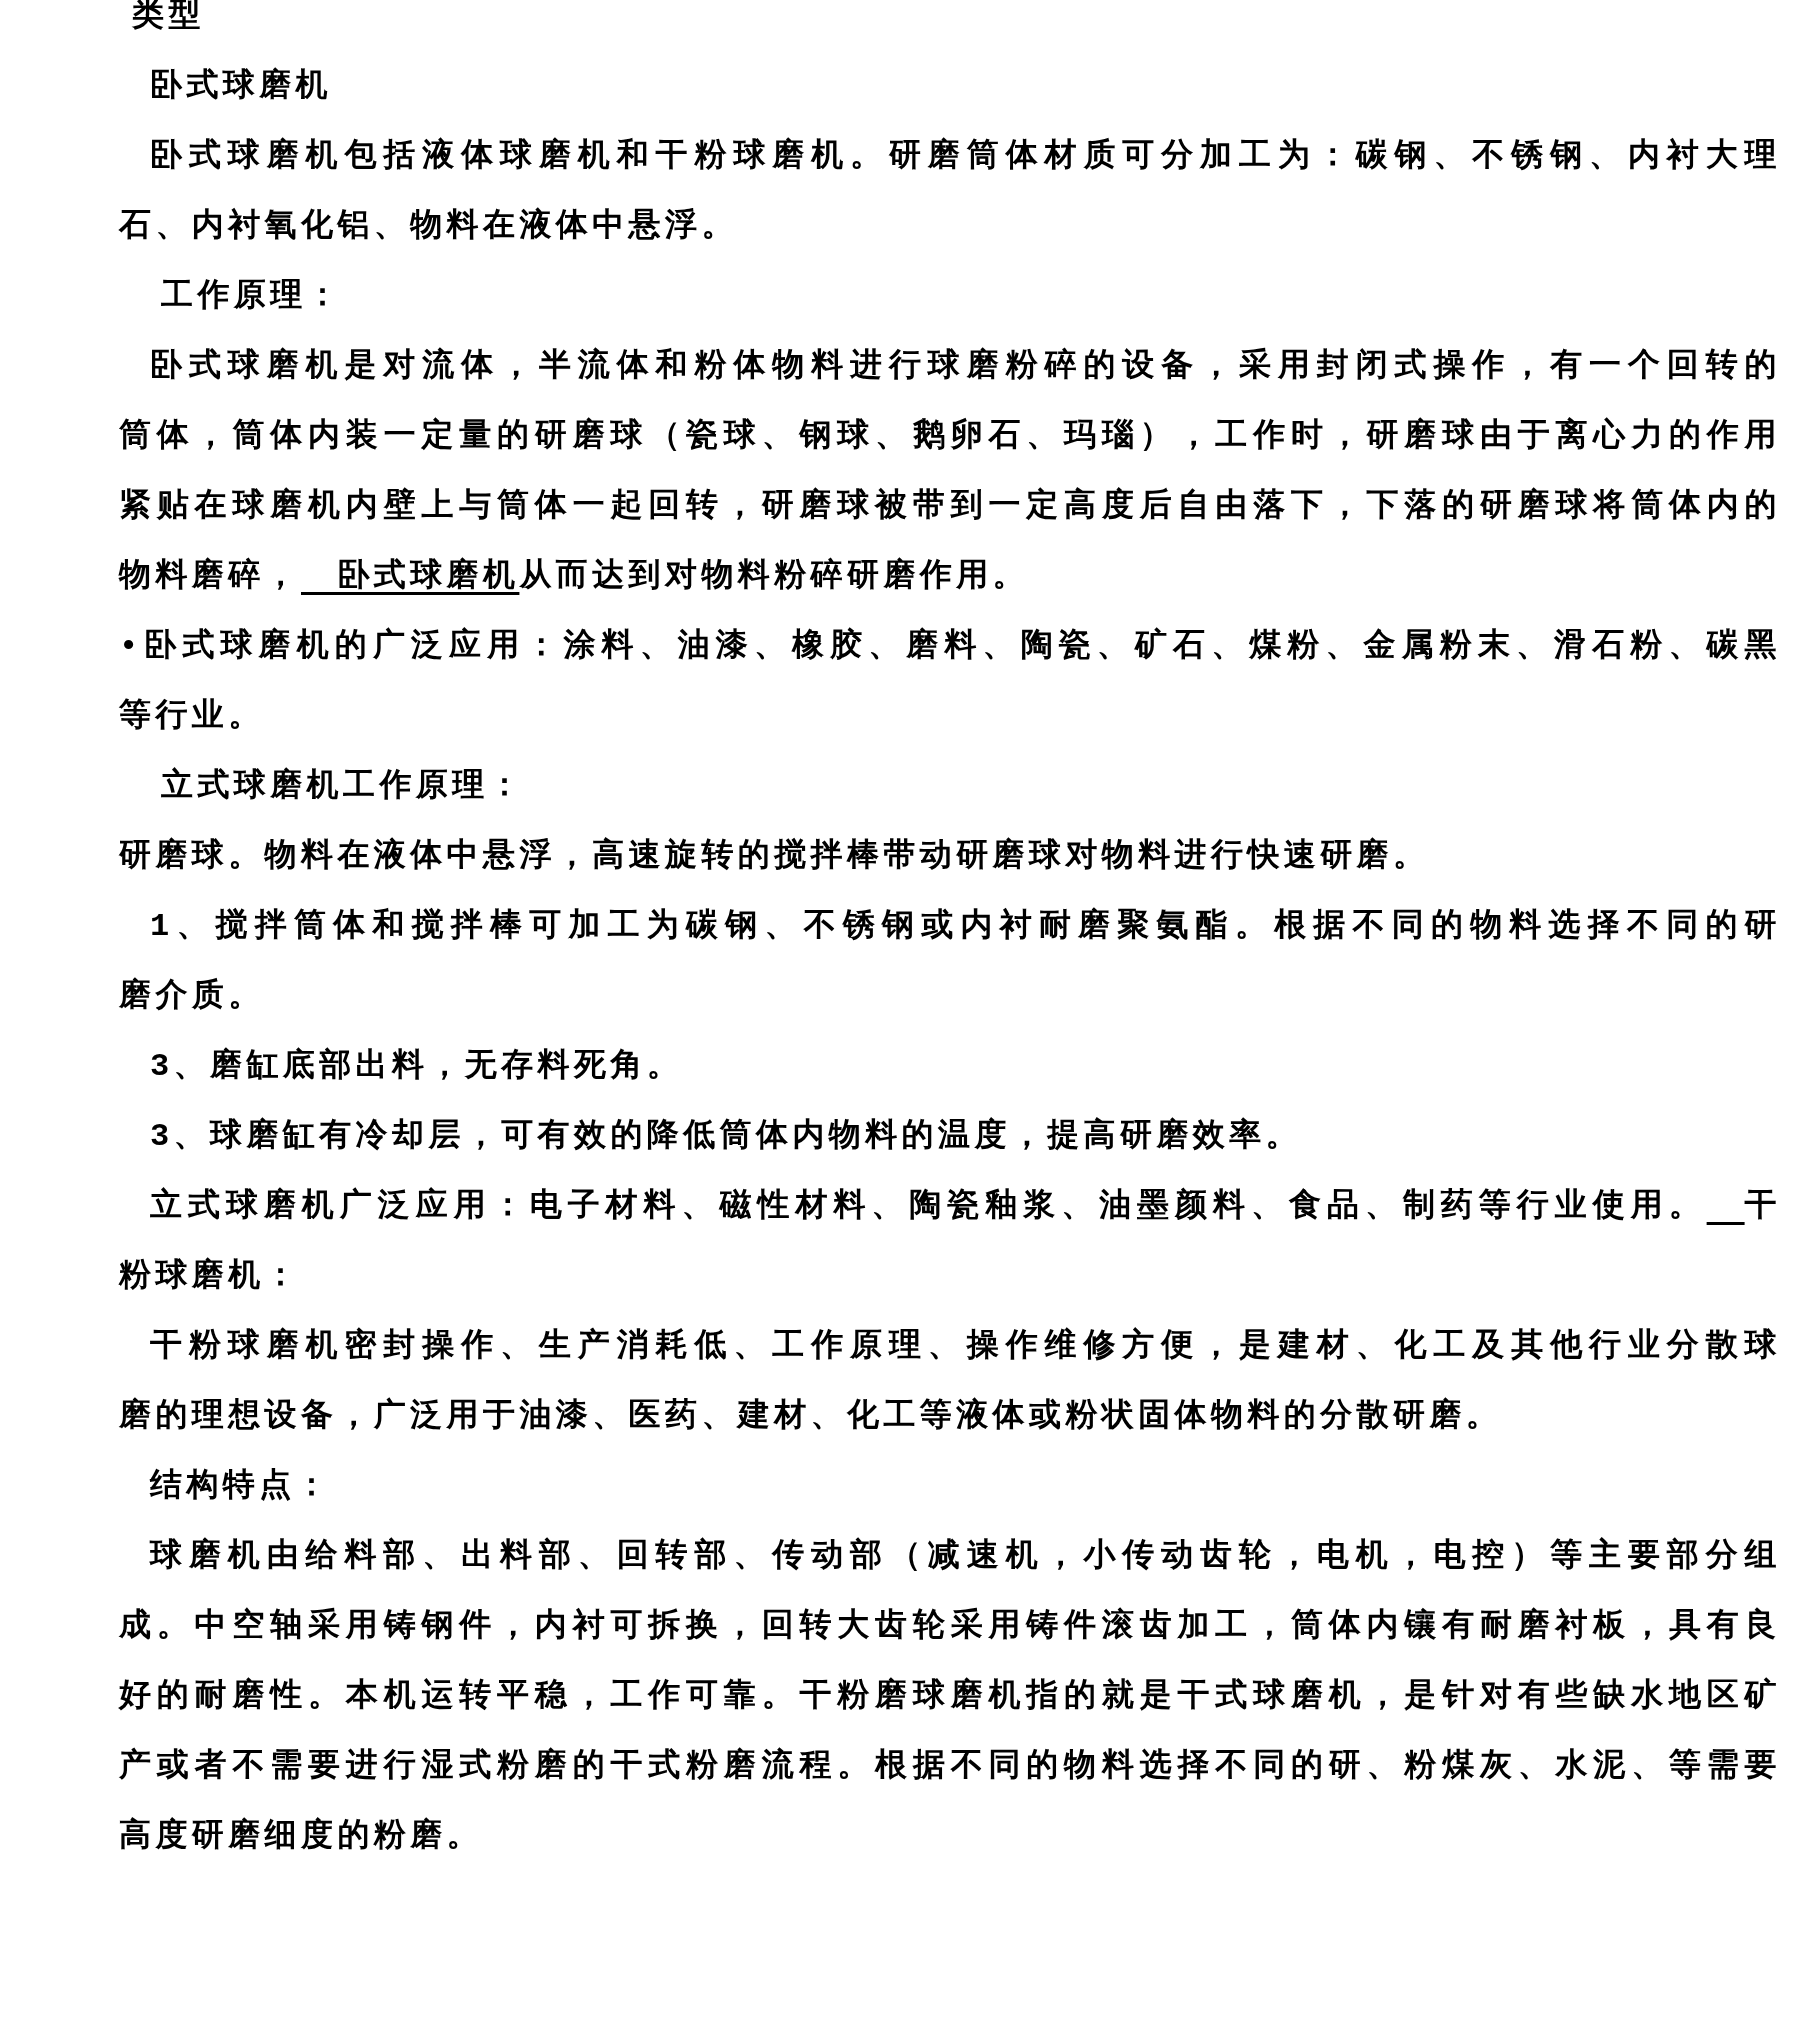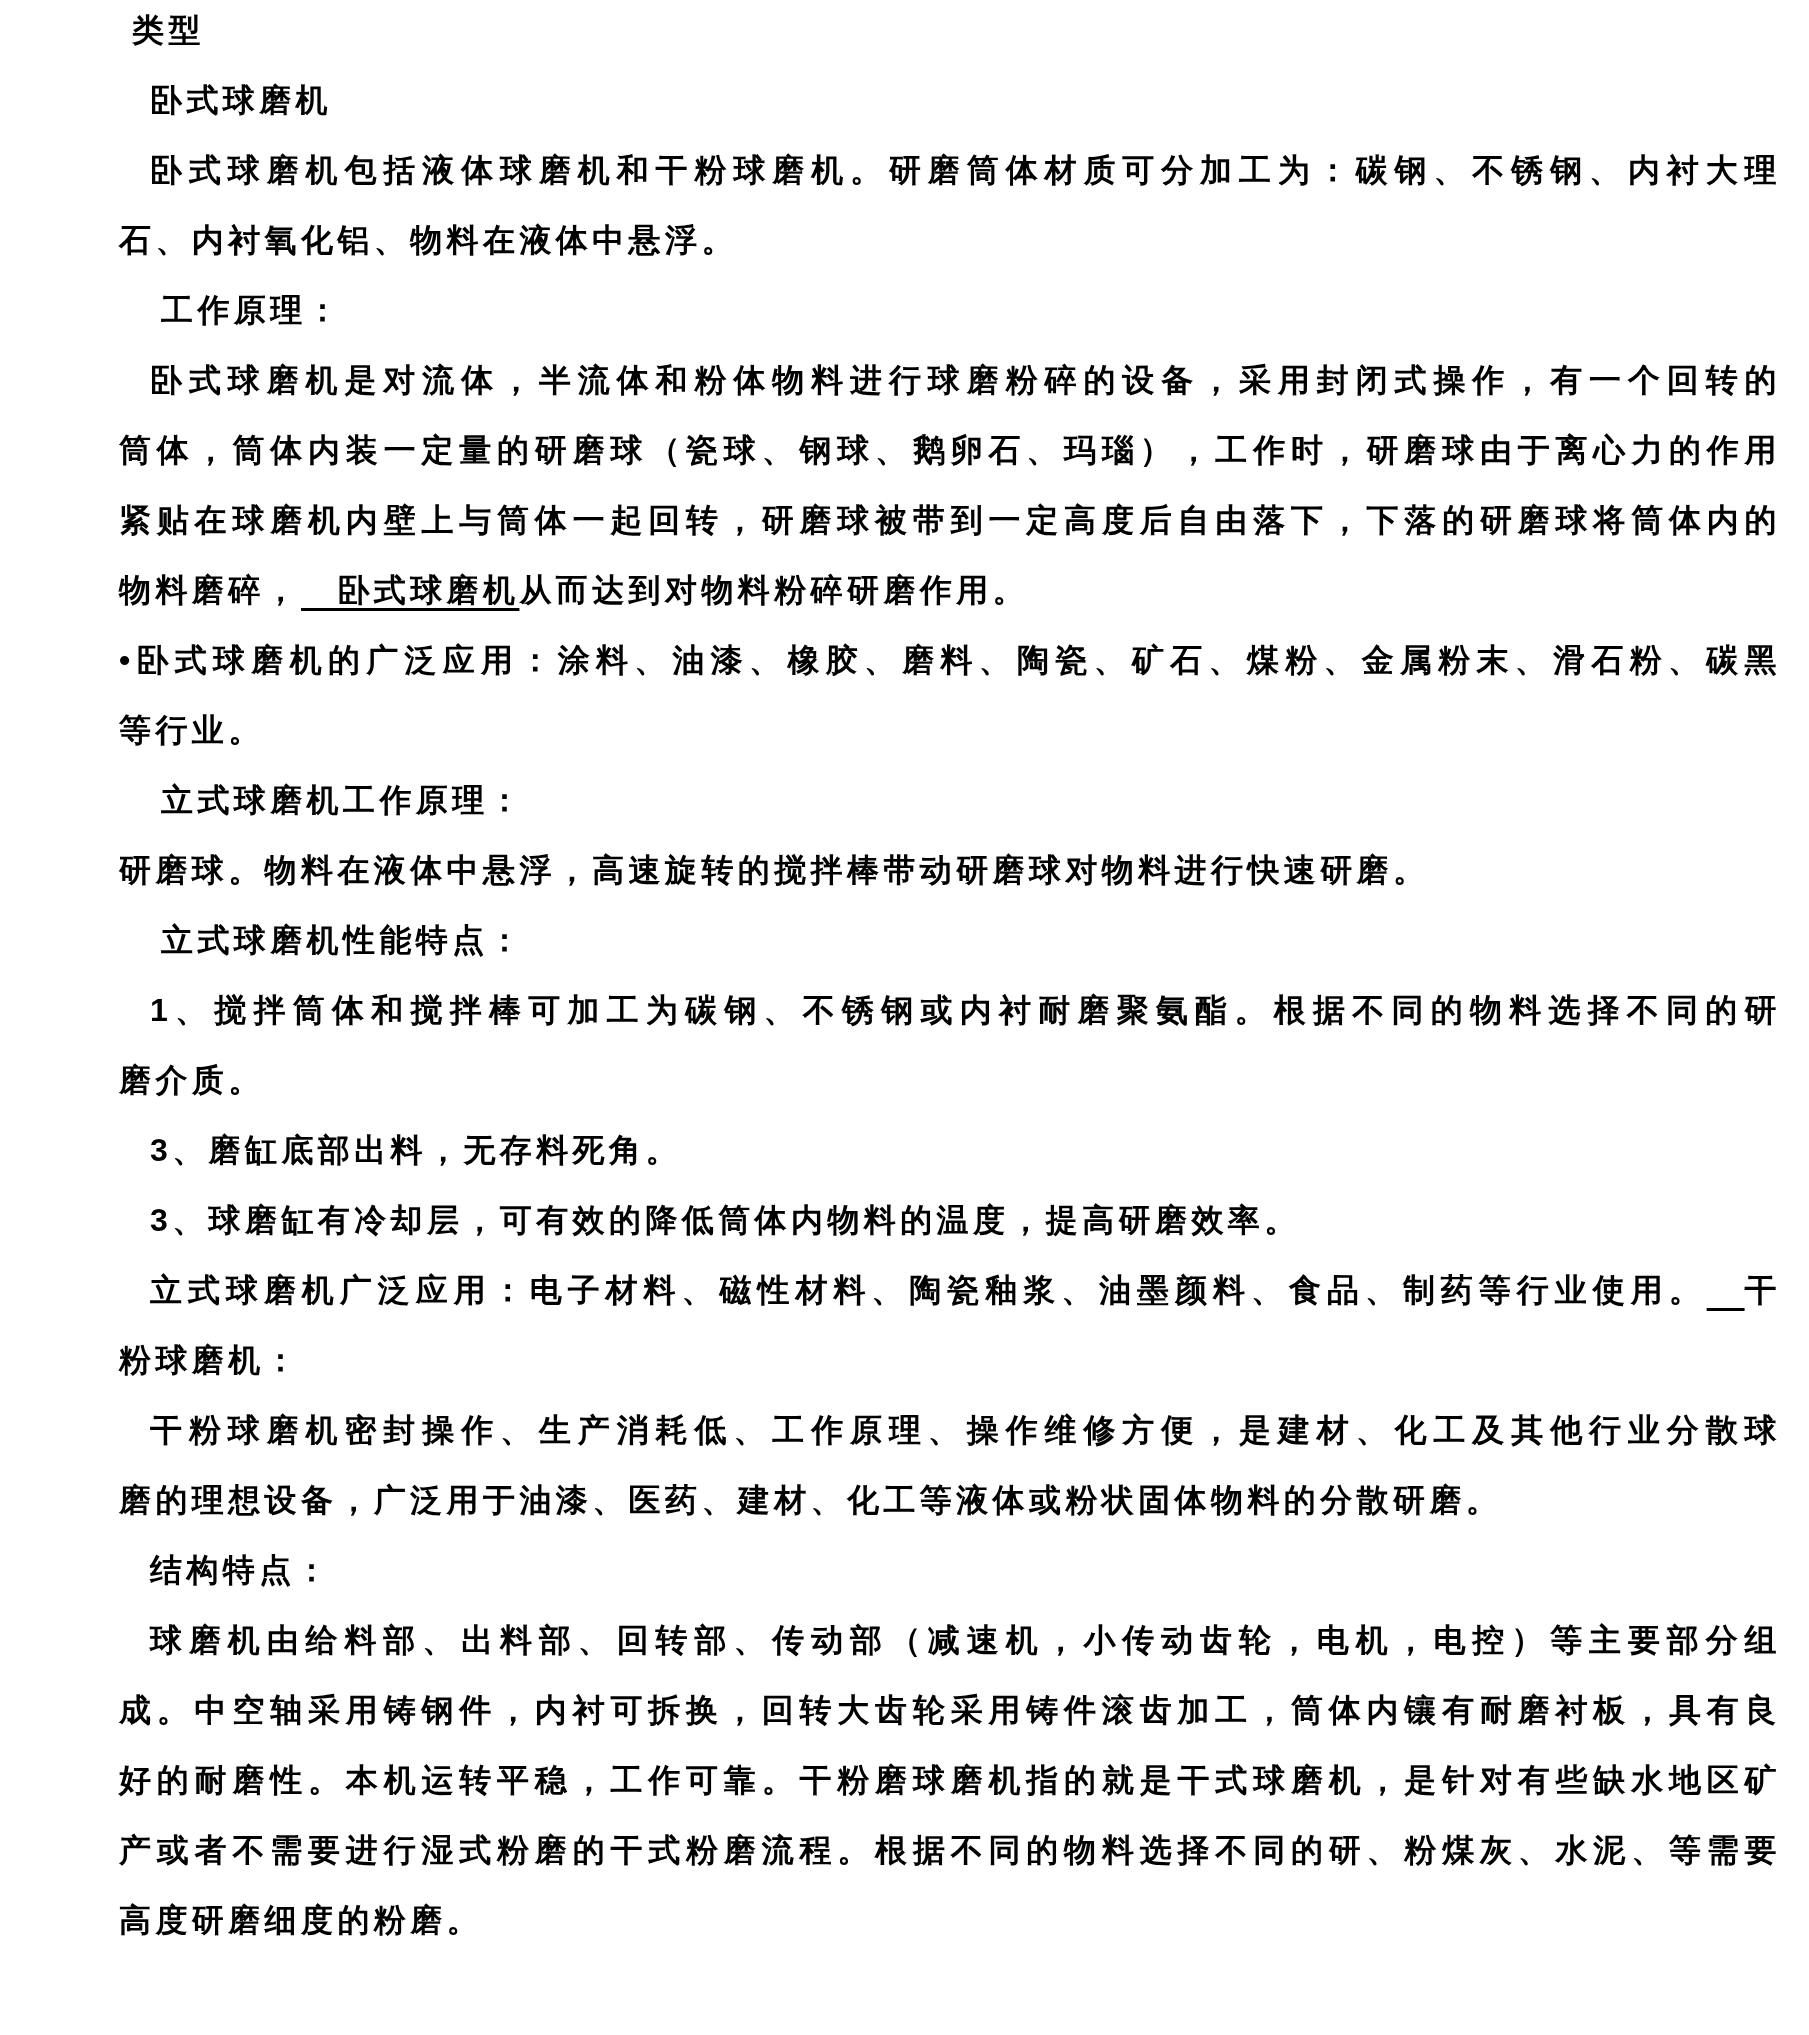--- a/index.html
+++ b/index.html
@@ -10,23 +10,24 @@
   body {
     width: 1810px;
     height: 2035px;
     font-family: "Liberation Sans", "DejaVu Sans", sans-serif;
     color: #000000;
   }
   .page {
     box-sizing: border-box;
     width: 1810px;
     height: 2035px;
-    padding: 14px 29px 0 119px;
+    padding: 1px 29px 0 119px;
     overflow: hidden;
     background: #ffffff;
+    font-family: Liberation Mono, monospace;
   }
   .ln {
     margin: 0;
     font-size: 32px;
     line-height: 70px;
     letter-spacing: 4.4px;
     white-space: pre-wrap;
     font-weight: 600;
   }
   .ln.first { margin-top: -19px; }
@@ -66,21 +67,20 @@
 
   <p class="ln"><span>物料磨碎，</span><span class="ul">　卧式球磨机</span><span>从而达到对物料粉碎研磨作用。</span></p>
 
   <p class="ln full">•卧式球磨机的广泛应用：涂料、油漆、橡胶、磨料、陶瓷、矿石、煤粉、金属粉末、滑石粉、碳黑</p>
   <p class="ln">等行业。</p>
 
   <p class="ln i3">立式球磨机工作原理：</p>
 
   <p class="ln">研磨球。物料在液体中悬浮，高速旋转的搅拌棒带动研磨球对物料进行快速研磨。</p>
 
-  <p class="ln i3">立式球磨机性能特点：</p>
 
   <p class="ln i2 full">1、搅拌筒体和搅拌棒可加工为碳钢、不锈钢或内衬耐磨聚氨酯。根据不同的物料选择不同的研</p>
   <p class="ln">磨介质。</p>
 
   <p class="ln i2">3、磨缸底部出料，无存料死角。</p>
 
   <p class="ln i2">3、球磨缸有冷却层，可有效的降低筒体内物料的温度，提高研磨效率。</p>
 
   <p class="ln i2 full"><span>立式球磨机广泛应用：电子材料、磁性材料、陶瓷釉浆、油墨颜料、食品、制药等行业使用。</span><span class="ul">　</span><span>干</span></p>
   <p class="ln">粉球磨机：</p>

